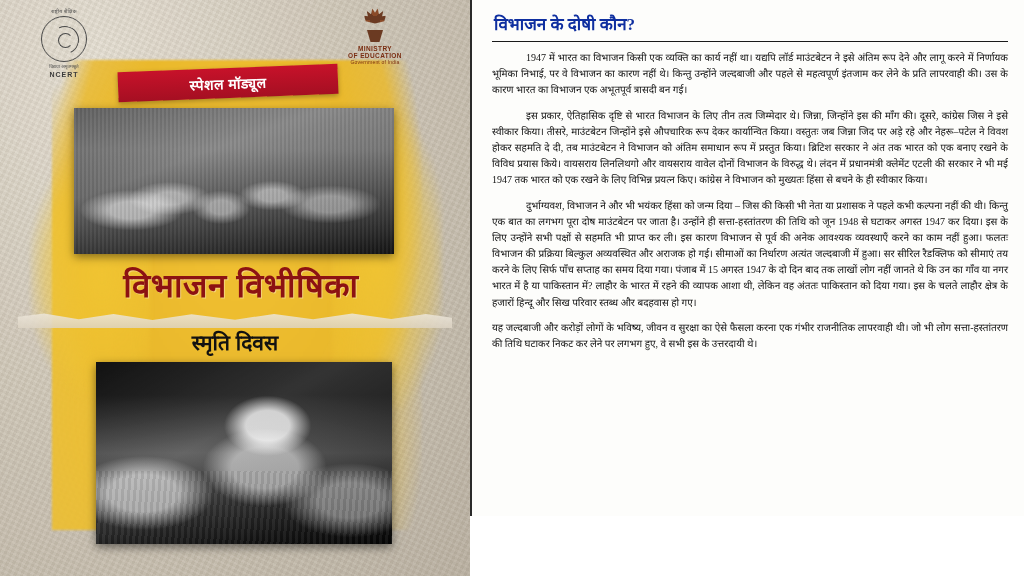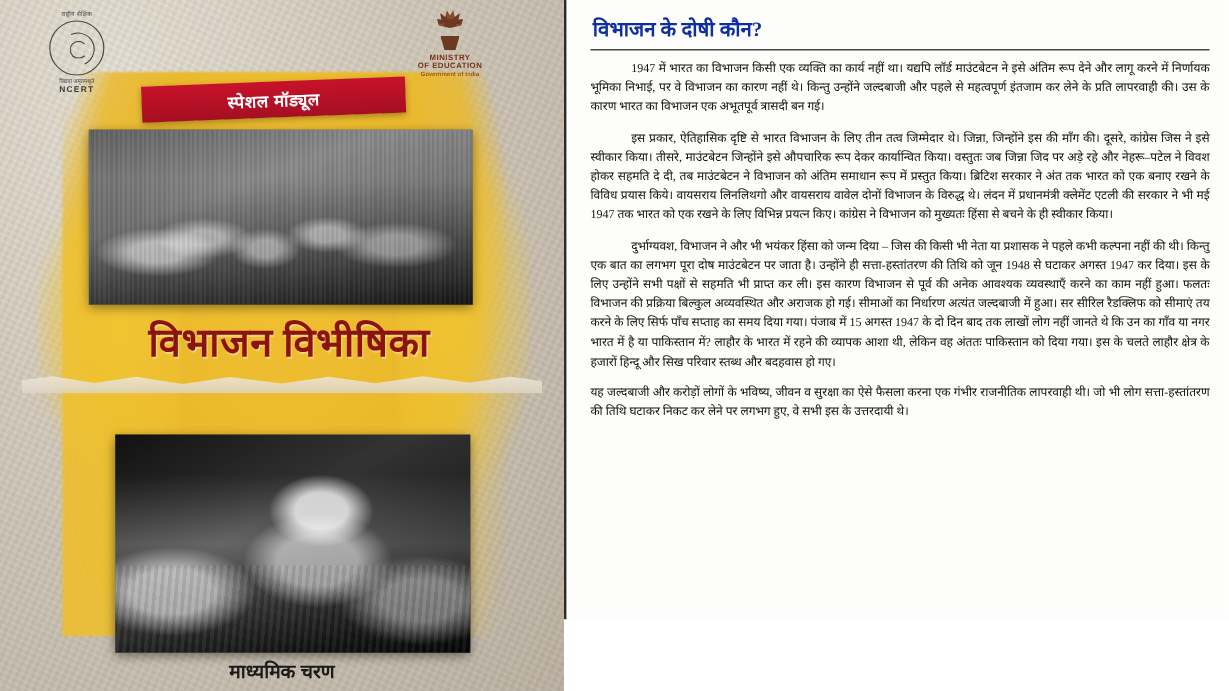--- a/index.html
+++ b/index.html
@@ -181,21 +181,21 @@
   
   .main-title {
     position: absolute;
     left: 0; right: 0; top: 262px;
     text-align: center;
     color: #8c1212;
     font-size: 33px;
     font-weight: bold;
     letter-spacing: .5px;
     text-shadow: 1px 1px 0 rgba(255,255,255,.35);
-    font-family: Liberation Serif, serif;
+    font-family: Liberation Sans, sans-serif;
     margin-left: 12px;
   }
   .torn-strip {
     position: absolute;
     left: 18px; right: 18px; top: 312px;
     height: 16px;
     background: linear-gradient(180deg, #efe9dd 0%, #ddd4c4 100%);
     clip-path: polygon(0 30%, 6% 10%, 14% 45%, 22% 12%, 31% 50%, 40% 14%, 50% 48%, 59% 12%, 68% 46%, 77% 10%, 86% 44%, 94% 12%, 100% 36%, 100% 100%, 0 100%);
     opacity: .85;
   }
@@ -302,23 +302,23 @@
     </div>
 
     <div class="ribbon">
       <span>स्पेशल मॉड्यूल</span>
     </div>
 
     <div class="photo-top"></div>
 
     <div class="main-title">विभाजन विभीषिका</div>
     <div class="torn-strip"></div>
+    <div class="subtitle">स्मृति दिवस</div>
 
     <div class="photo-bottom"></div>
-    <div class="stage-caption">माध्यमिक चरण</div>
   </div>
 
   <div class="text-panel">
     <div class="doc-heading">विभाजन के दोषी कौन?</div>
     <hr class="rule">
     <p class="doc-para">1947 में भारत का विभाजन किसी एक व्यक्ति का कार्य नहीं था। यद्यपि लॉर्ड माउंटबेटन ने इसे अंतिम रूप देने और लागू करने में निर्णायक भूमिका निभाई, पर वे विभाजन का कारण नहीं थे। किन्तु उन्होंने जल्दबाजी और पहले से महत्वपूर्ण इंतजाम कर लेने के प्रति लापरवाही की। उस के कारण भारत का विभाजन एक अभूतपूर्व त्रासदी बन गई।</p>
     <p class="doc-para">इस प्रकार, ऐतिहासिक दृष्टि से भारत विभाजन के लिए तीन तत्व जिम्मेदार थे। जिन्ना, जिन्होंने इस की माँग की। दूसरे, कांग्रेस जिस ने इसे स्वीकार किया। तीसरे, माउंटबेटन जिन्होंने इसे औपचारिक रूप देकर कार्यान्वित किया। वस्तुतः जब जिन्ना जिद पर अड़े रहे और नेहरू–पटेल ने विवश होकर सहमति दे दी, तब माउंटबेटन ने विभाजन को अंतिम समाधान रूप में प्रस्तुत किया। ब्रिटिश सरकार ने अंत तक भारत को एक बनाए रखने के विविध प्रयास किये। वायसराय लिनलिथगो और वायसराय वावेल दोनों विभाजन के विरुद्ध थे। लंदन में प्रधानमंत्री क्लेमेंट एटली की सरकार ने भी मई 1947 तक भारत को एक रखने के लिए विभिन्न प्रयत्न किए। कांग्रेस ने विभाजन को मुख्यतः हिंसा से बचने के ही स्वीकार किया।</p>
     <p class="doc-para">दुर्भाग्यवश, विभाजन ने और भी भयंकर हिंसा को जन्म दिया – जिस की किसी भी नेता या प्रशासक ने पहले कभी कल्पना नहीं की थी। किन्तु एक बात का लगभग पूरा दोष माउंटबेटन पर जाता है। उन्होंने ही सत्ता-हस्तांतरण की तिथि को जून 1948 से घटाकर अगस्त 1947 कर दिया। इस के लिए उन्होंने सभी पक्षों से सहमति भी प्राप्त कर ली। इस कारण विभाजन से पूर्व की अनेक आवश्यक व्यवस्थाएँ करने का काम नहीं हुआ। फलतः विभाजन की प्रक्रिया बिल्कुल अव्यवस्थित और अराजक हो गई। सीमाओं का निर्धारण अत्यंत जल्दबाजी में हुआ। सर सीरिल रैडक्लिफ को सीमाएं तय करने के लिए सिर्फ पाँच सप्ताह का समय दिया गया। पंजाब में 15 अगस्त 1947 के दो दिन बाद तक लाखों लोग नहीं जानते थे कि उन का गाँव या नगर भारत में है या पाकिस्तान में? लाहौर के भारत में रहने की व्यापक आशा थी, लेकिन वह अंततः पाकिस्तान को दिया गया। इस के चलते लाहौर क्षेत्र के हजारों हिन्दू और सिख परिवार स्तब्ध और बदहवास हो गए।</p>
     <p class="doc-para no-indent">यह जल्दबाजी और करोड़ों लोगों के भविष्य, जीवन व सुरक्षा का ऐसे फैसला करना एक गंभीर राजनीतिक लापरवाही थी। जो भी लोग सत्ता-हस्तांतरण की तिथि घटाकर निकट कर लेने पर लगभग हुए, वे सभी इस के उत्तरदायी थे।</p>
   </div>

